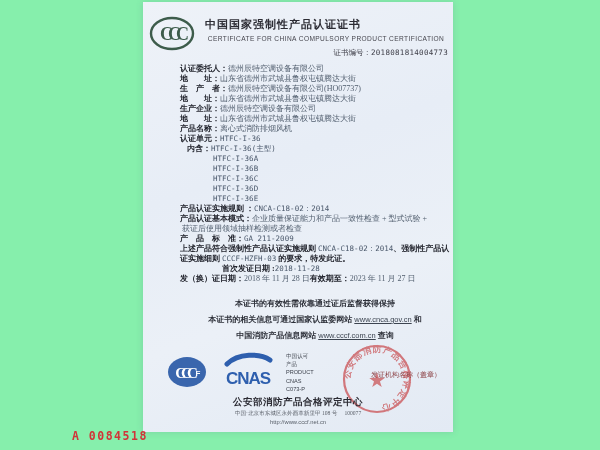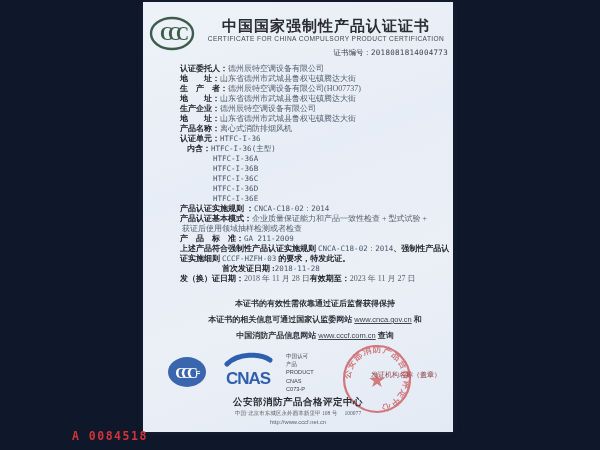--- a/index.html
+++ b/index.html
@@ -1,24 +1,24 @@
 <!DOCTYPE html>
 <html><head>
 <meta charset="utf-8">
 <style>
   html,body{margin:0;padding:0;width:600px;height:450px;background:#ffffff;overflow:hidden;
     font-family:"Liberation Serif","DejaVu Serif",serif;}
-  .stage{position:relative;width:600px;height:450px;background:#0f172a;}
+  .stage{position:relative;width:600px;height:450px;background:#86efac;}
   .paper{position:absolute;left:143px;top:2px;width:310px;height:430px;
     background:linear-gradient(160deg,#eef2f8 0%,#e7edf6 38%,#ebf0f7 66%,#e3eaf4 100%);
     box-shadow:0 0 7px rgba(70,90,120,0.18);}
   
   .ccc-mark{position:absolute;left:6px;top:13px;width:46px;height:37px;}
-  .title{position:absolute;left:62px;top:15px;width:242px;text-align:center;
-    font-size:15px;font-weight:bold;color:#2b2b33;letter-spacing:1px;}
+  .title{position:absolute;left:62px;top:15px;width:242px;text-align:left;
+    font-size:11px;font-weight:bold;color:#2b2b33;letter-spacing:1px;}
   .subtitle{position:absolute;left:62px;top:33px;width:242px;text-align:center;
     font-family:"Liberation Sans","DejaVu Sans",sans-serif;
     font-size:6.6px;color:#46464e;letter-spacing:0.4px;}
   .certno{position:absolute;right:5px;top:46px;font-size:7.5px;color:#3c3c46;}
   .certno .num{font-family:"DejaVu Sans Mono",monospace;letter-spacing:0.3px;}
   
   .content{position:absolute;left:37px;top:62px;width:270px;font-size:8px;line-height:10px;color:#39404c;}
   .row{display:flex;white-space:nowrap;}
   .lbl{font-weight:bold;color:#23252e;flex:none;}
   .val{color:#515e6e;}

